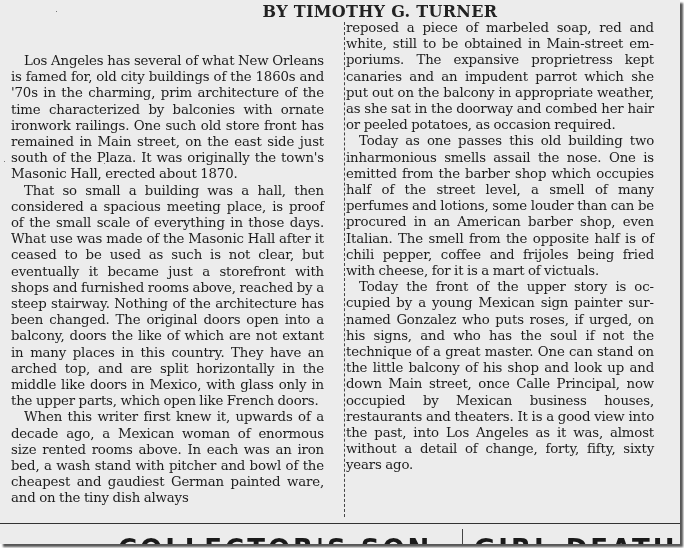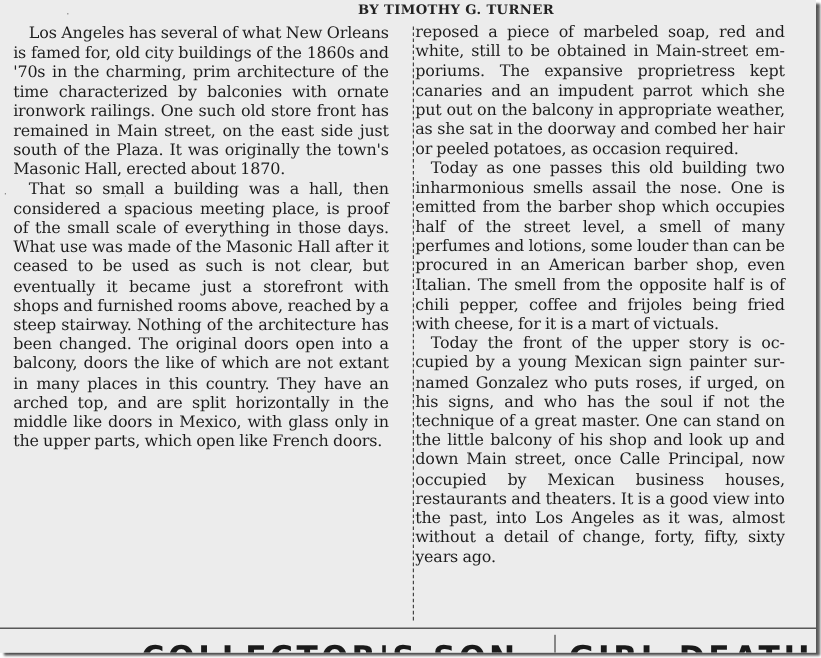--- a/index.html
+++ b/index.html
@@ -23,21 +23,21 @@
       box-shadow: 3px 3px 2px #555555;
       overflow: hidden;
       font-family: "DejaVu Serif", "Liberation Serif", serif;
       color: #1c1c1c;
     }
     .byline {
       position: absolute;
       top: 2px;
       left: 260px;
       width: 240px;
-      font-size: 11px;
+      font-size: 16px;
       font-weight: bold;
       letter-spacing: 0.3px;
       text-align: center;
       white-space: nowrap;
       color: #222;
     }
     .col {
       position: absolute;
       top: 21px;
       font-size: 13.3px;
@@ -55,20 +55,21 @@
       left: 346px;
       width: 308px;
       top: 20px;
     }
     .col p {
       margin: 0;
       text-indent: 13px;
     }
     .col p.first {
       text-indent: 13px;
+      margin-top: 32px;
     }
     .col p.cont {
       text-indent: 0;
     }
     .col-divider {
       position: absolute;
       left: 344px;
       top: 22px;
       width: 0;
       height: 495px;
@@ -123,20 +124,21 @@
 </head>
 <body>
 
 <div class="clipping">
 
   <div class="byline">BY TIMOTHY G. TURNER</div>
 
   <div class="col col-left">
     <p class="first">Los Angeles has several of what New Or­leans is famed for, old city buildings of the 1860s and '70s in the charming, prim architec­ture of the time characterized by balconies with ornate ironwork railings.  One such old store front has remained in Main street, on the east side just south of the Plaza.  It was originally the town's Masonic Hall, erected about 1870.</p>
     <p>That so small a building was a hall, then considered a spacious meeting place, is proof of the small scale of everything in those days.  What use was made of the Masonic Hall after it ceased to be used as such is not clear, but eventually it became just a store­front with shops and furnished rooms above, reached by a steep stairway.  Nothing of the architecture has been changed.  The orig­inal doors open into a balcony, doors the like of which are not extant in many places in this country.  They have an arched top, and are split horizontally in the middle like doors in Mexico, with glass only in the upper parts, which open like French doors.</p>
+    <p>When this writer first knew it, upwards of a decade ago, a Mexican woman of enormous size rented rooms above.  In each was an iron bed, a wash stand with pitcher and bowl of the cheapest and gaudiest German painted ware, and on the tiny dish always</p>
   </div>
 
   <div class="col-divider"></div>
 
   <div class="col col-right">
     <p class="cont">reposed a piece of marbeled soap, red and white, still to be obtained in Main-street em­poriums.  The expansive proprietress kept canaries and an impudent parrot which she put out on the balcony in appropriate weather, as she sat in the doorway and combed her hair or peeled potatoes, as oc­casion required.</p>
     <p>Today as one passes this old building two inharmonious smells assail the nose.  One is emitted from the barber shop which occupies half of the street level, a smell of many perfumes and lotions, some louder than can be procured in an American barber shop, even Italian.  The smell from the op­posite half is of chili pepper, coffee and frijoles being fried with cheese, for it is a mart of victuals.</p>
     <p>Today the front of the upper story is oc­cupied by a young Mexican sign painter sur­named Gonzalez who puts roses, if urged, on his signs, and who has the soul if not the technique of a great master.  One can stand on the little balcony of his shop and look up and down Main street, once Calle Principal, now occupied by Mexican business houses, restaurants and theaters.  It is a good view into the past, into Los Angeles as it was, almost without a detail of change, forty, fifty, sixty years ago.</p>
   </div>
 

